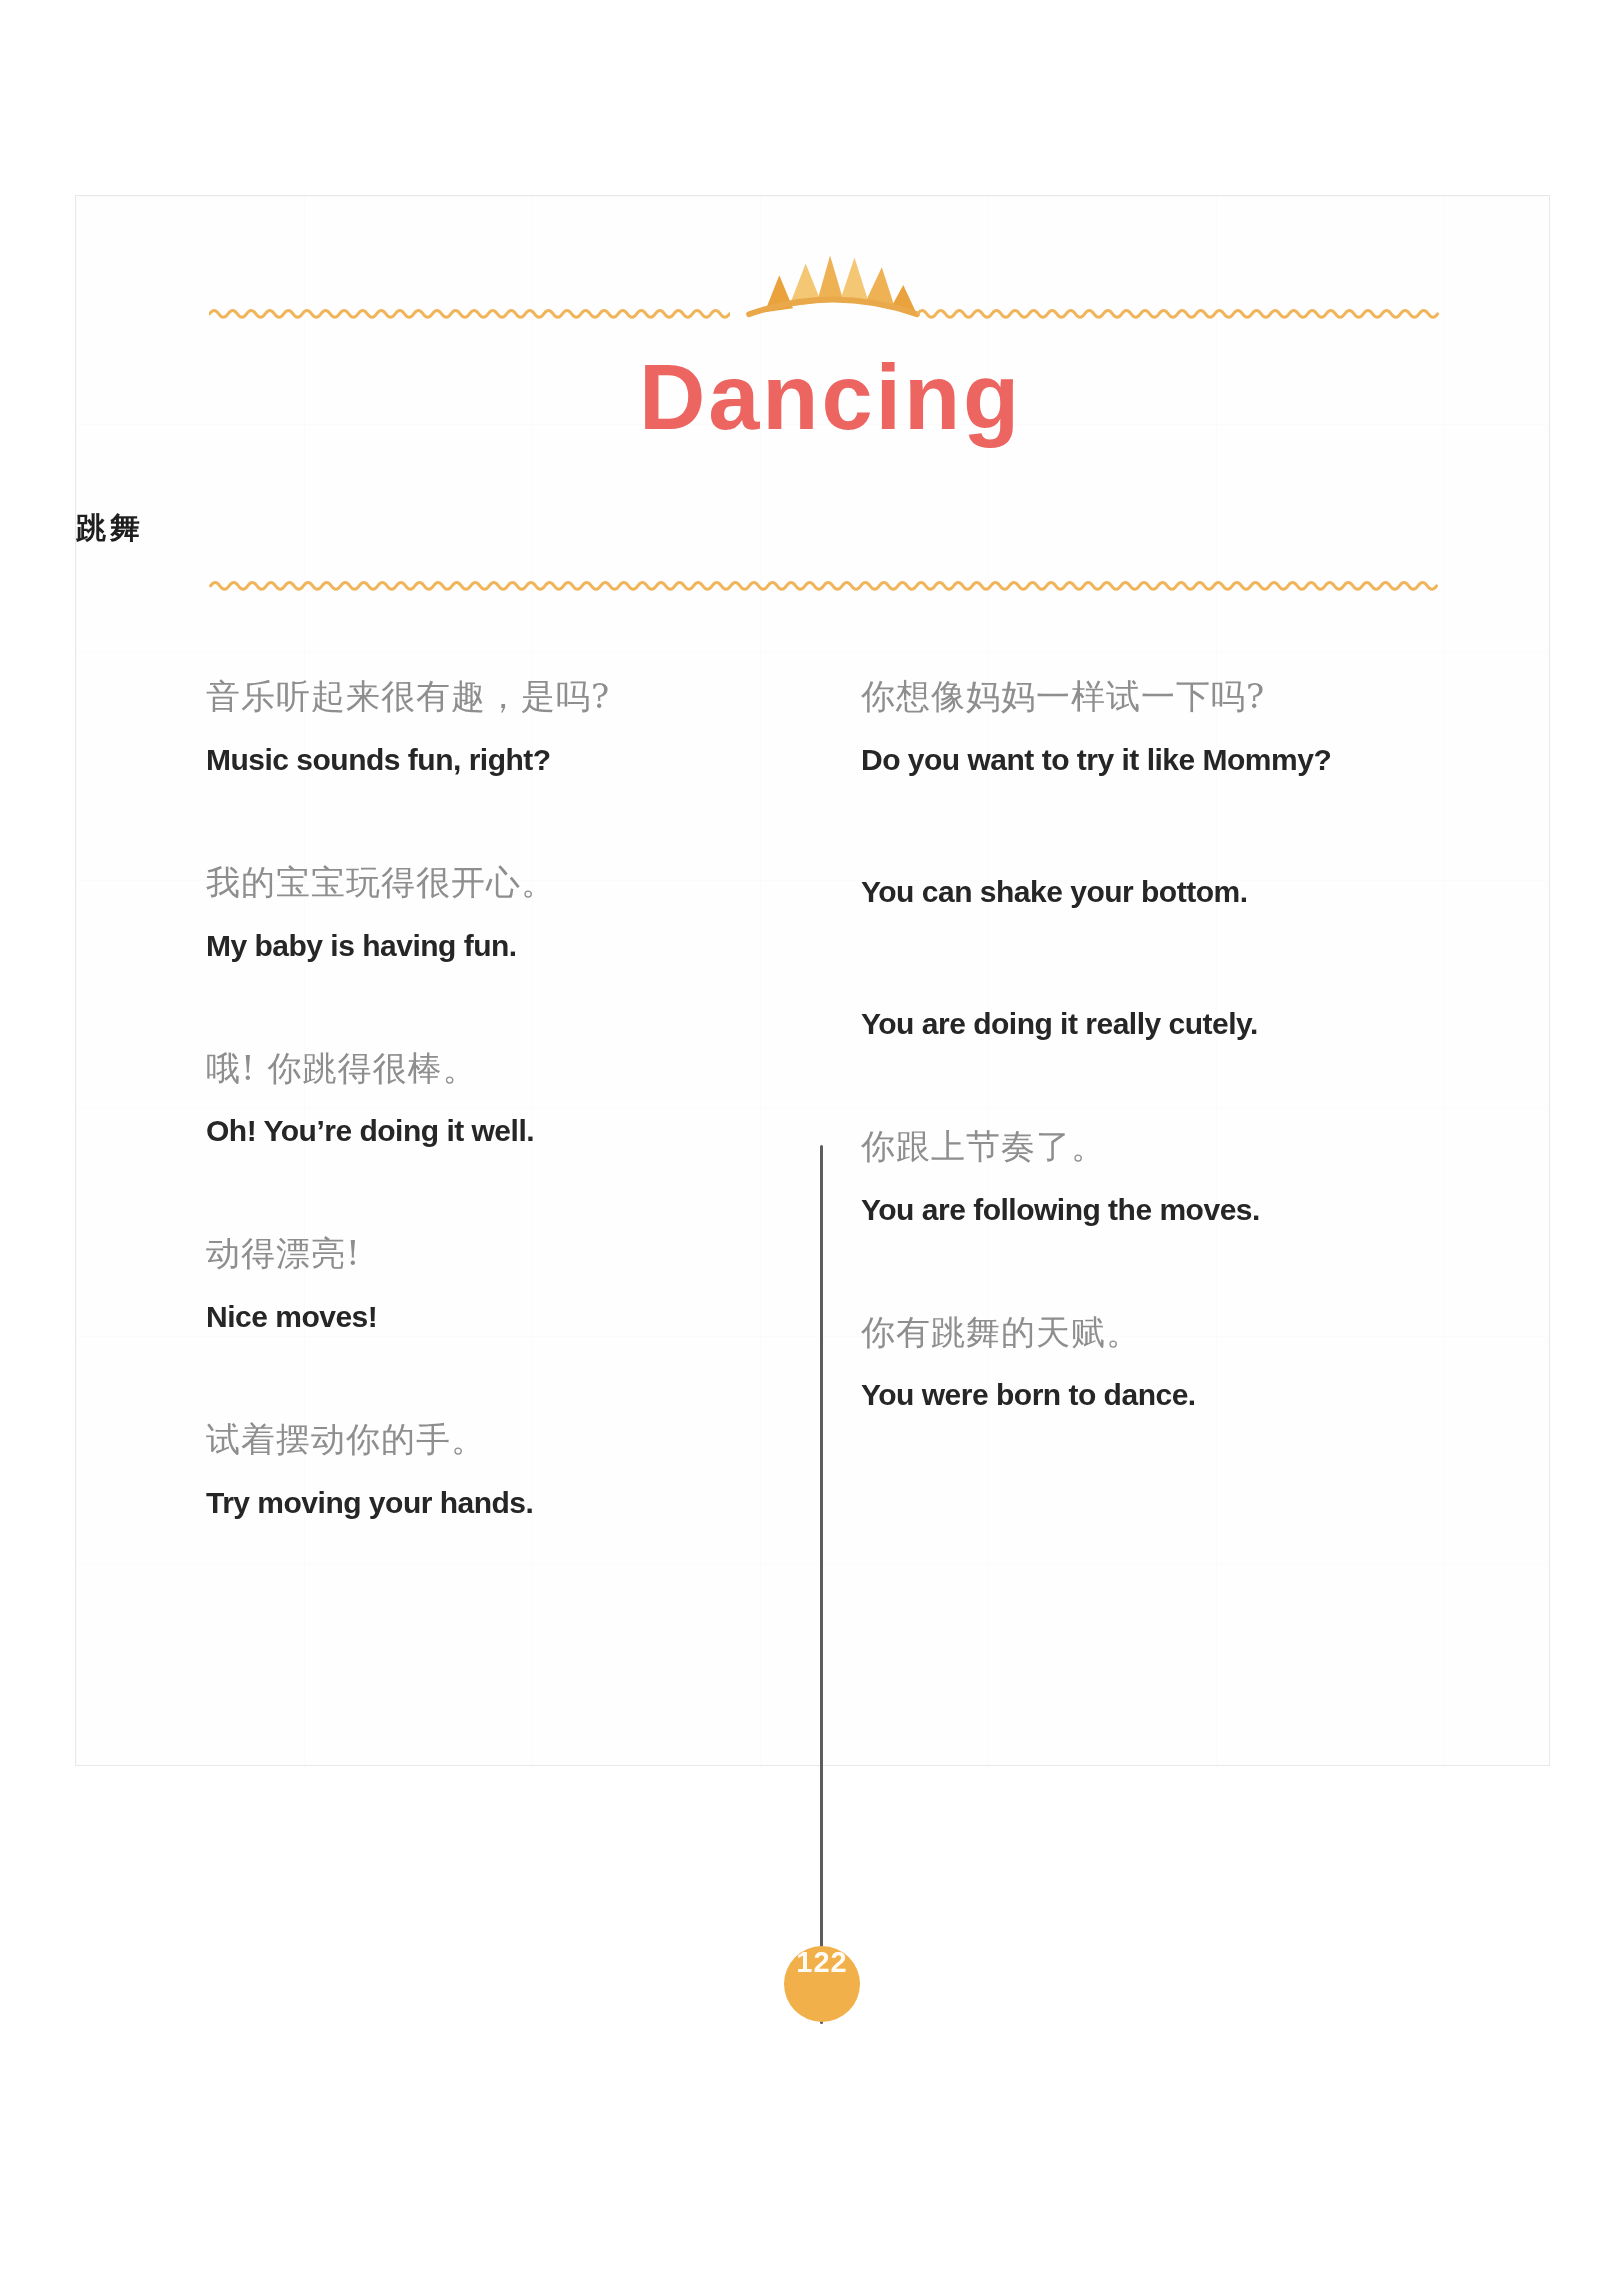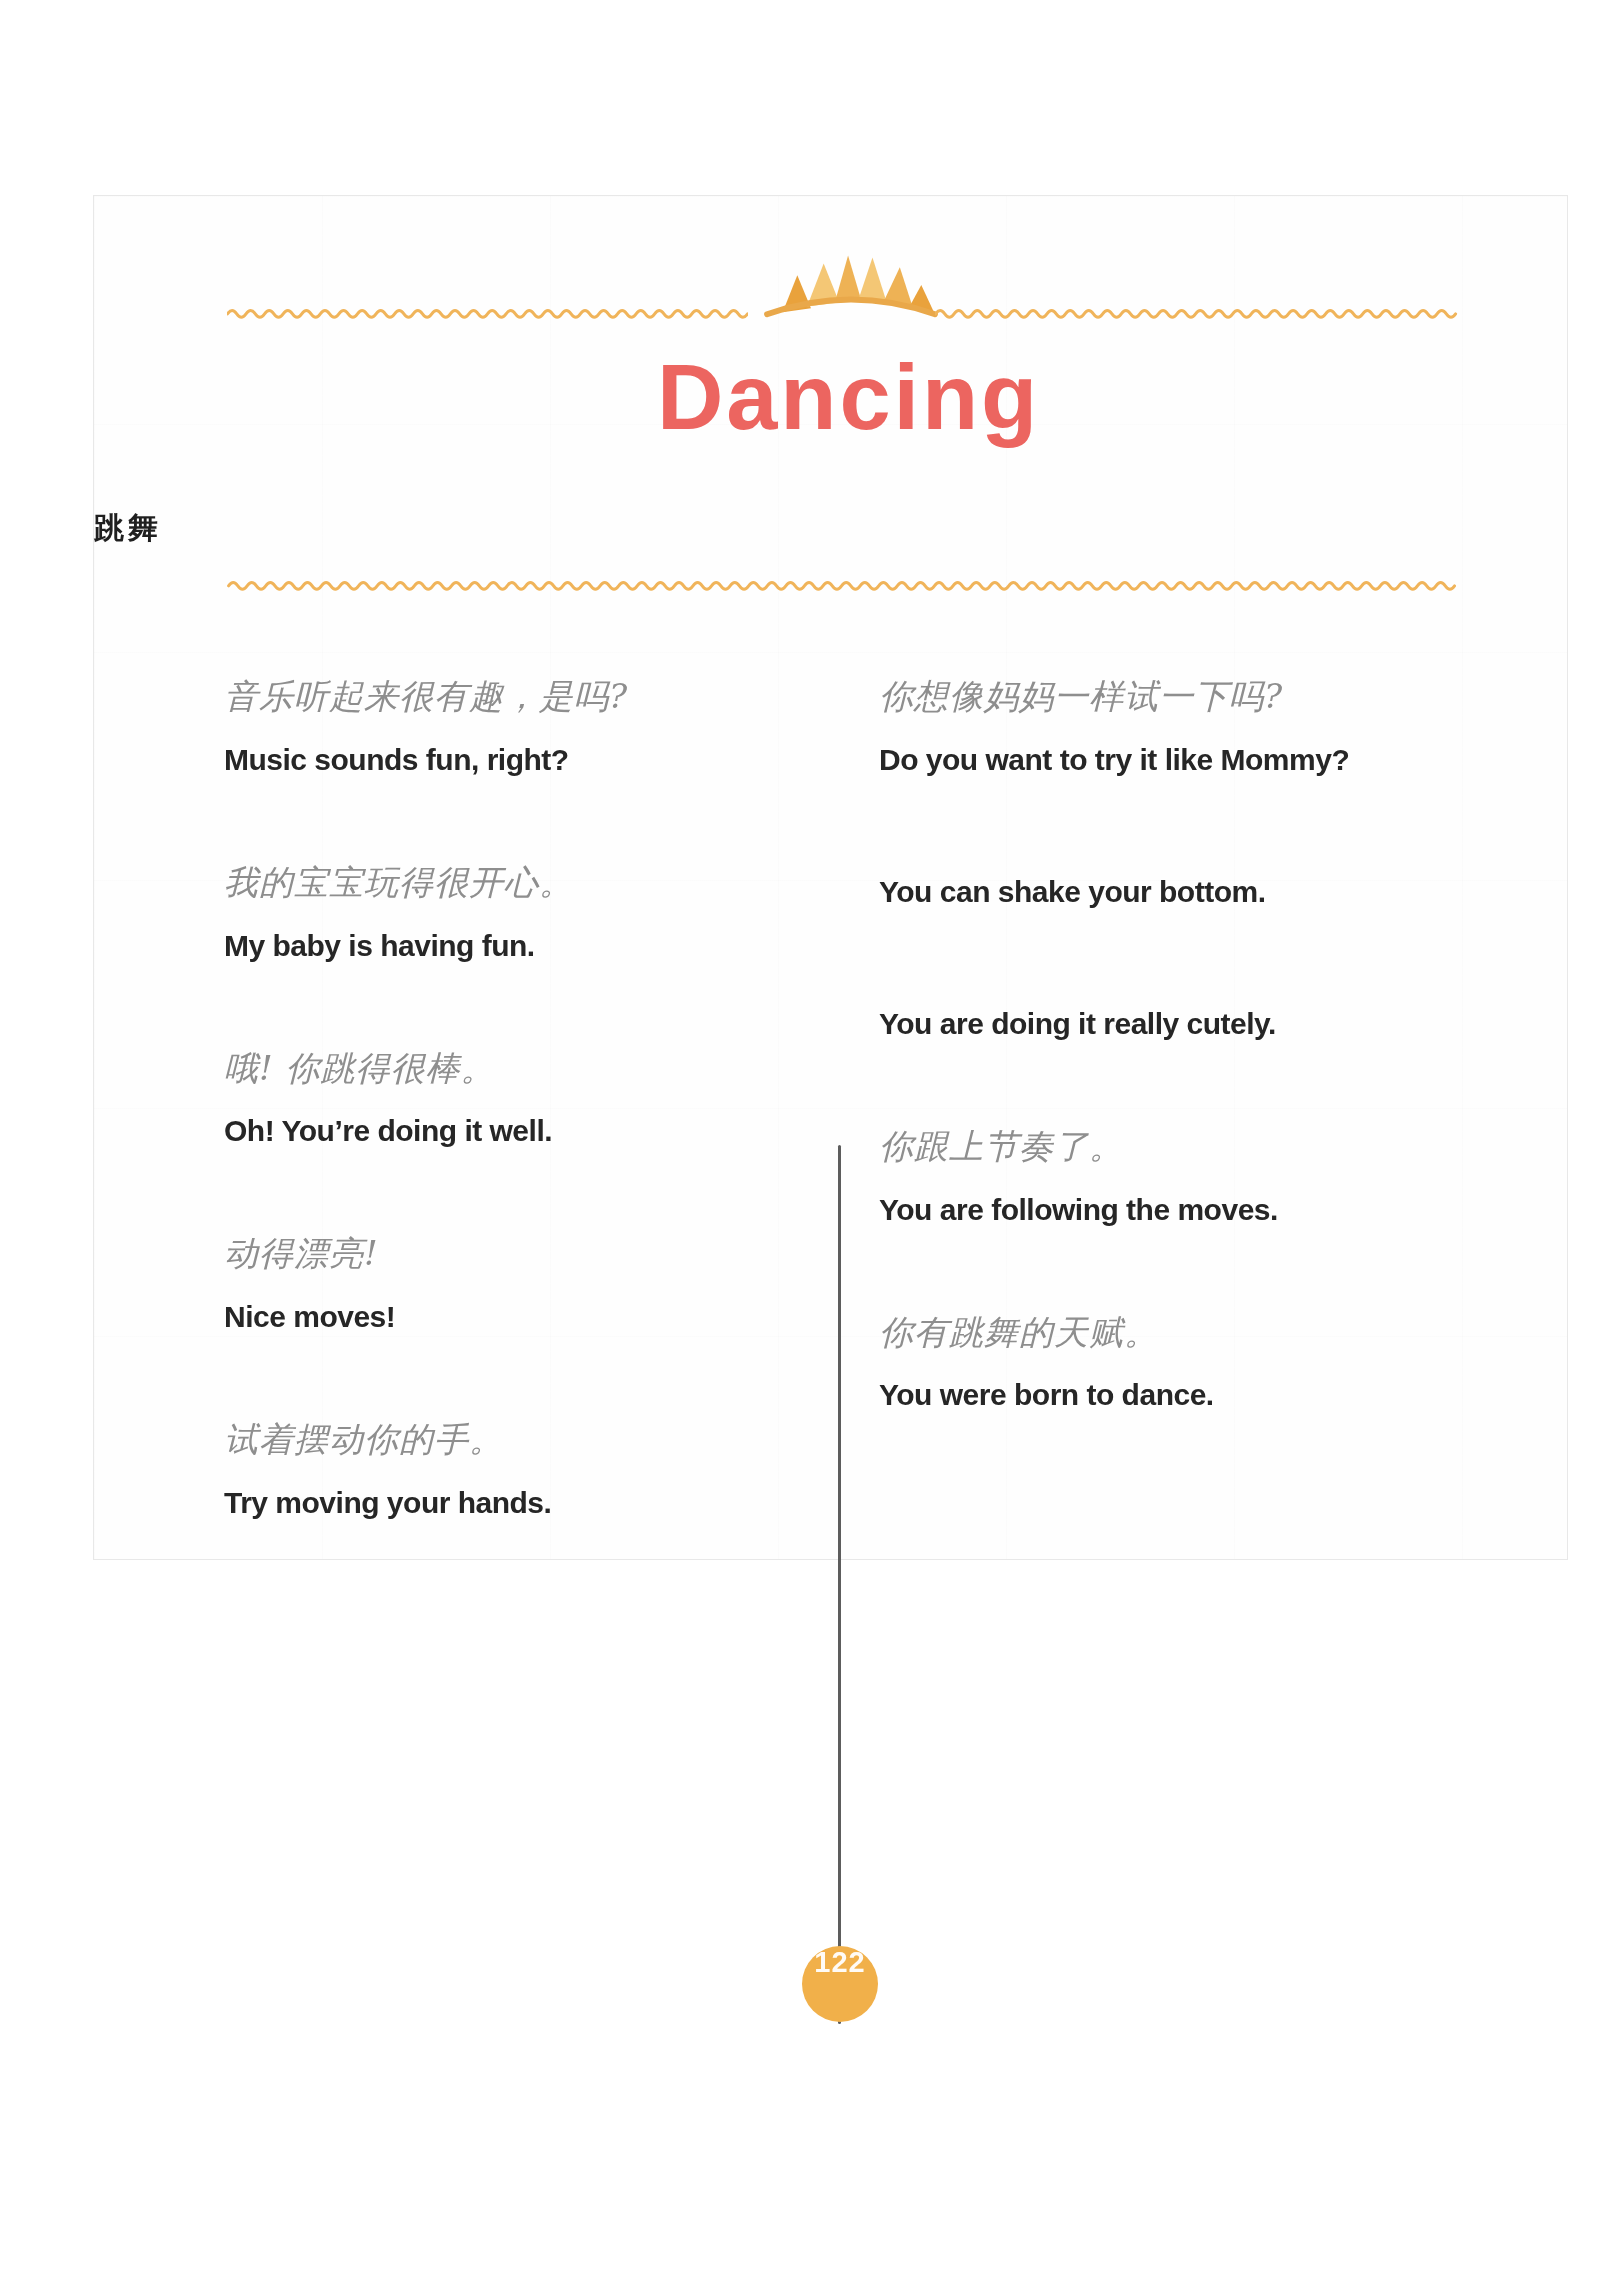--- a/index.html
+++ b/index.html
@@ -2,21 +2,21 @@
 <html><head>
 <meta charset="utf-8">
 <style>
   html,body{margin:0;padding:0;}
   body{
     width:1621px;height:2293px;position:relative;background:#ffffff;overflow:hidden;
     font-family:"Liberation Sans", sans-serif;
   }
   
   .page{
-    position:absolute;left:93px;top:195px;width:1475px;height:1365px;
+    position:absolute;left:75px;top:195px;width:1475px;height:1571px;
     background:#fefefe;border:1px solid #e8e8e8;box-sizing:border-box;
     background-image:
       linear-gradient(rgba(120,120,120,0.02) 1px, transparent 1px),
       linear-gradient(90deg, rgba(120,120,120,0.02) 1px, transparent 1px);
     background-size:228px 228px;
   }
   
   .wave{position:absolute;height:13.7px;display:block;}
   .wave path{fill:none;stroke:#f0b45a;stroke-width:3;stroke-linecap:round;}
   .wave-left{left:133px;top:111px;}
@@ -34,21 +34,20 @@
   
   .columns{position:absolute;left:0;top:478px;width:1475px;}
   .col{position:absolute;top:0;}
   .col-left{left:130px;width:573px;}
   .col-right{left:785px;width:583px;}
   .item{margin-bottom:69px;}
   .cn{
     font-family:"DejaVu Serif","Liberation Serif",serif;
     font-size:34px;line-height:45px;color:#8e8e8e;margin-bottom:8.8px;
     letter-spacing:1px;
-    font-style:italic;
   }
   .en{
     font-size:30px;line-height:63px;font-weight:bold;color:#262626;
     letter-spacing:-0.5px;
   }
   .divider{
     position:absolute;left:744px;top:471px;width:2.9px;height:879px;
     background:#5d5d5d;border-radius:2px;
   }
   

